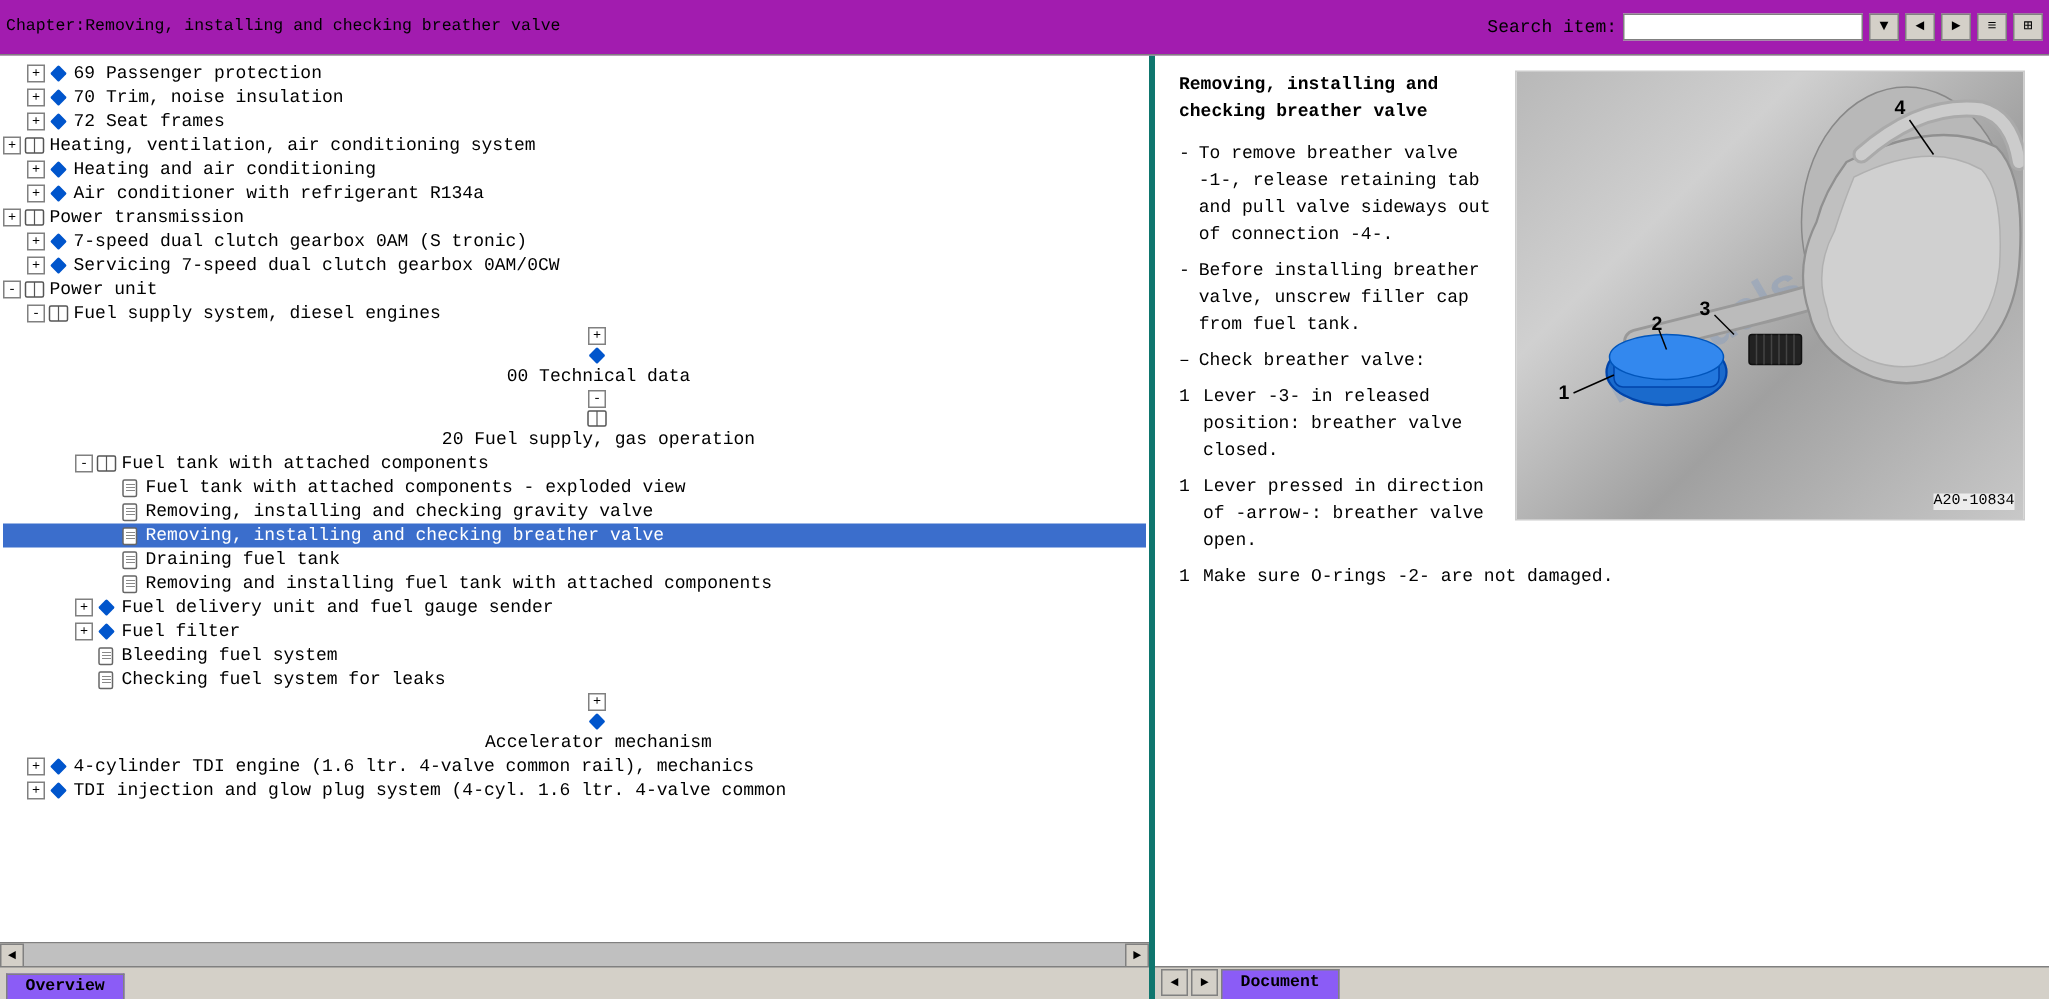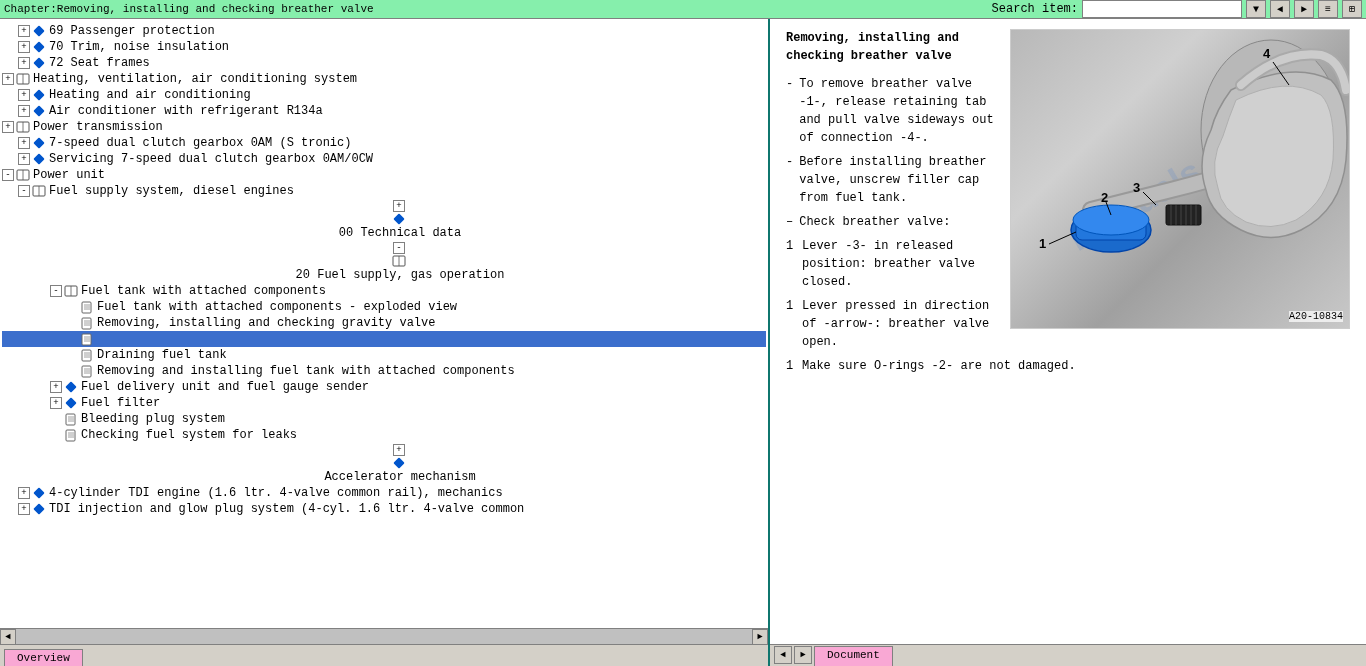--- a/index.html
+++ b/index.html
@@ -9,27 +9,27 @@
       background: #d4d0c8;
       width: 1366px;
       height: 666px;
       overflow: hidden;
       display: flex;
       flex-direction: column;
     }
 
     
     #title-bar {
-      background: #86efac;
+      background: #a21caf;
       border-bottom: 1px solid #808080;
       display: flex;
       align-items: center;
       justify-content: space-between;
       padding: 2px 4px;
-      height: 19px;
+      height: 37px;
       flex-shrink: 0;
     }
     #title-text {
       font-size: 11px;
       color: #000;
     }
     #search-area {
       display: flex;
       align-items: center;
       gap: 4px;
@@ -59,21 +59,21 @@
       display: flex;
       flex: 1;
       overflow: hidden;
     }
 
     
     #left-panel {
       width: 770px;
       display: flex;
       flex-direction: column;
-      border-right: 2px solid #0f766e;
+      border-right: 4px solid #0f766e;
       background: #fff;
       overflow: hidden;
     }
 
     #tree-container {
       flex: 1;
       overflow-y: auto;
       overflow-x: auto;
       padding: 4px 2px;
     }
@@ -137,22 +137,22 @@
     .tab {
       padding: 2px 12px;
       border: 1px solid #808080;
       border-bottom: none;
       background: #d4d0c8;
       font-size: 11px;
       cursor: pointer;
       margin-right: 2px;
     }
     .tab.active {
-      background: #f9a8d4;
-      font-weight: normal;
+      background: #8b5cf6;
+      font-weight: bold;
     }
 
     
     #left-hscroll {
       height: 16px;
       background: #d4d0c8;
       border-top: 1px solid #808080;
       display: flex;
       align-items: center;
     }
@@ -466,20 +466,21 @@
         <div class="tree-item selected indent-4">
           <span class="expand-icon leaf"></span>
           <span class="node-icon">
             <svg width="12" height="13" viewBox="0 0 12 13">
               <rect x="1" y="1" width="9" height="11" rx="1" fill="#fff" stroke="#666" stroke-width="1"></rect>
               <line x1="3" y1="4" x2="9" y2="4" stroke="#888" stroke-width="0.8"></line>
               <line x1="3" y1="6" x2="9" y2="6" stroke="#888" stroke-width="0.8"></line>
               <line x1="3" y1="8" x2="9" y2="8" stroke="#888" stroke-width="0.8"></line>
             </svg>
           </span>
+          <span style="font-family: &quot;Courier New&quot;, Courier, monospace; font-size: 12px;">Removing, installing and checking breather valve</span>
         </div>
         <div class="tree-item indent-4">
           <span class="expand-icon leaf"></span>
           <span class="node-icon">
             <svg width="12" height="13" viewBox="0 0 12 13">
               <rect x="1" y="1" width="9" height="11" rx="1" fill="#fff" stroke="#666" stroke-width="1"></rect>
               <line x1="3" y1="4" x2="9" y2="4" stroke="#888" stroke-width="0.8"></line>
               <line x1="3" y1="6" x2="9" y2="6" stroke="#888" stroke-width="0.8"></line>
               <line x1="3" y1="8" x2="9" y2="8" stroke="#888" stroke-width="0.8"></line>
             </svg>
@@ -519,21 +520,21 @@
         <div class="tree-item indent-3">
           <span class="expand-icon leaf"></span>
           <span class="node-icon">
             <svg width="12" height="13" viewBox="0 0 12 13">
               <rect x="1" y="1" width="9" height="11" rx="1" fill="#fff" stroke="#666" stroke-width="1"></rect>
               <line x1="3" y1="4" x2="9" y2="4" stroke="#888" stroke-width="0.8"></line>
               <line x1="3" y1="6" x2="9" y2="6" stroke="#888" stroke-width="0.8"></line>
               <line x1="3" y1="8" x2="9" y2="8" stroke="#888" stroke-width="0.8"></line>
             </svg>
           </span>
-          <span style="font-family: &quot;Courier New&quot;, Courier, monospace; font-size: 12px;">Bleeding plug system</span>
+          <span style="font-family: &quot;Courier New&quot;, Courier, monospace; font-size: 12px;">Bleeding fuel system</span>
         </div>
         <div class="tree-item indent-3">
           <span class="expand-icon leaf"></span>
           <span class="node-icon">
             <svg width="12" height="13" viewBox="0 0 12 13">
               <rect x="1" y="1" width="9" height="11" rx="1" fill="#fff" stroke="#666" stroke-width="1"></rect>
               <line x1="3" y1="4" x2="9" y2="4" stroke="#888" stroke-width="0.8"></line>
               <line x1="3" y1="6" x2="9" y2="6" stroke="#888" stroke-width="0.8"></line>
               <line x1="3" y1="8" x2="9" y2="8" stroke="#888" stroke-width="0.8"></line>
             </svg>

